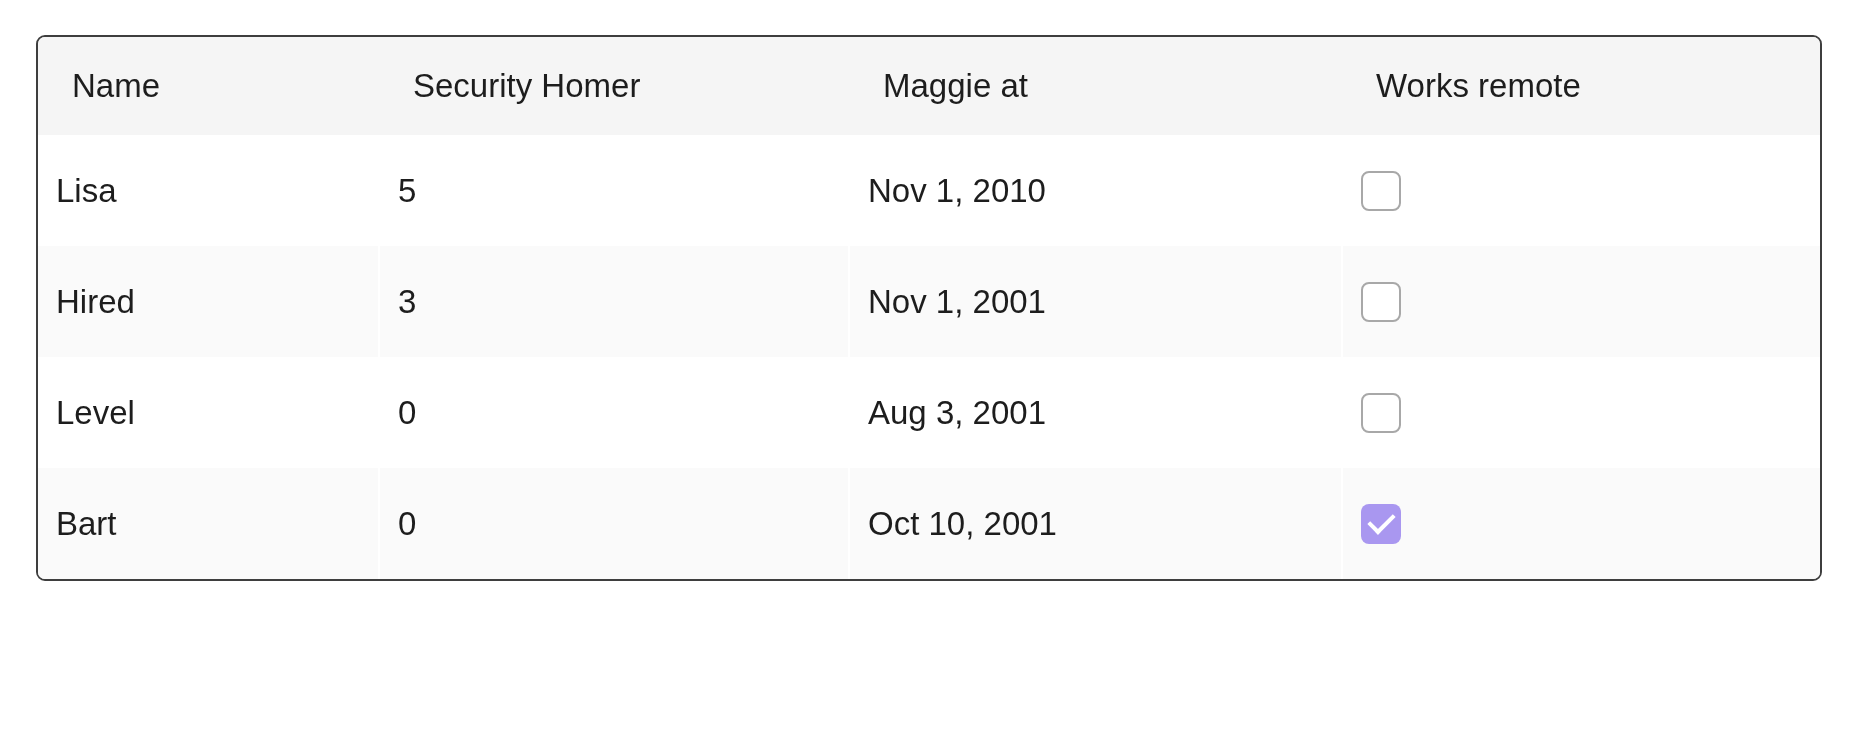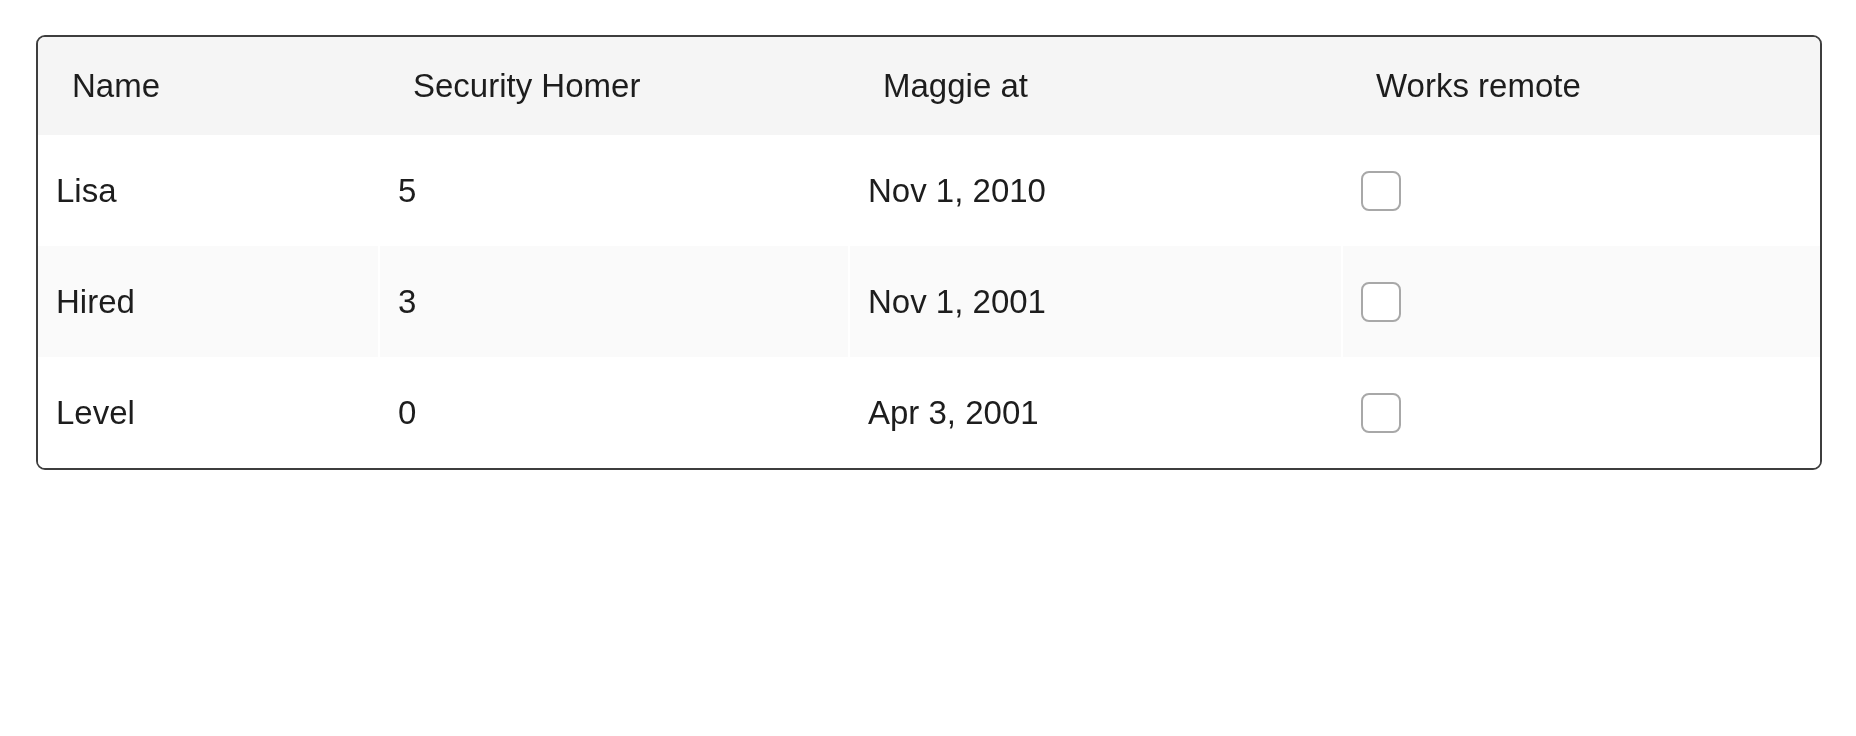--- a/index.html
+++ b/index.html
@@ -113,20 +113,28 @@
         <td>Hired</td>
         <td>3</td>
         <td>Nov 1, 2001</td>
         <td>
           <div class="checkbox" data-checked="false"></div>
         </td>
       </tr>
       <tr>
         <td>Level</td>
         <td>0</td>
-        <td>Apr 3, 2001</td>
+        <td>Aug 3, 2001</td>
         <td>
           <div class="checkbox" data-checked="false"></div>
+        </td>
+      </tr>
+      <tr>
+        <td>Bart</td>
+        <td>0</td>
+        <td>Oct 10, 2001</td>
+        <td>
+          <div class="checkbox" data-checked="true"></div>
         </td>
       </tr>
     </tbody>
   </table>
 </div>
 
 </body></html>

